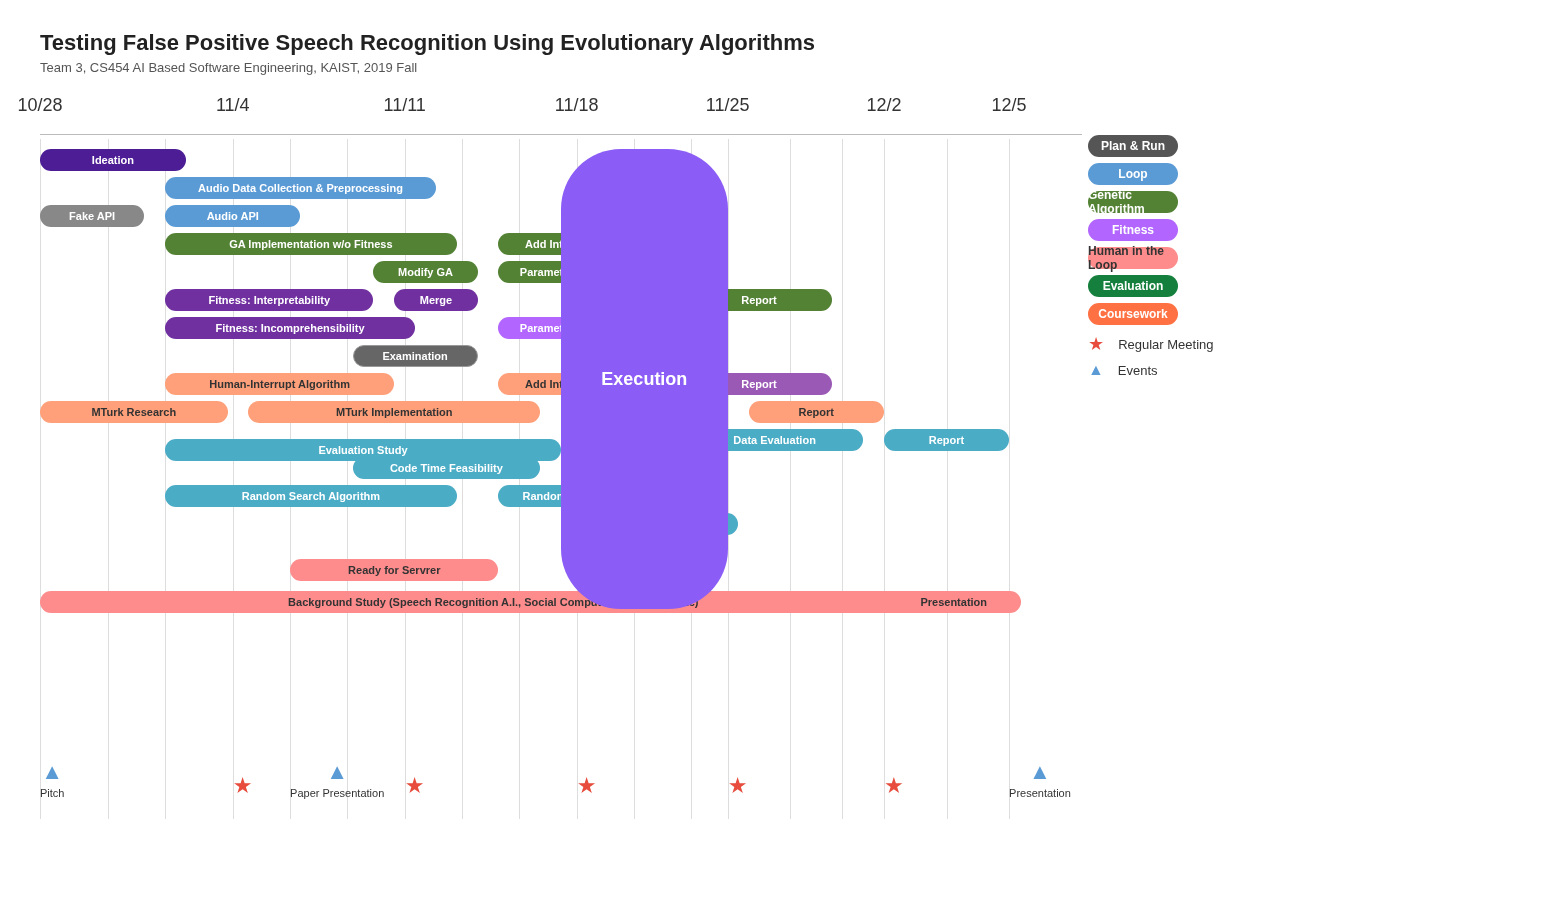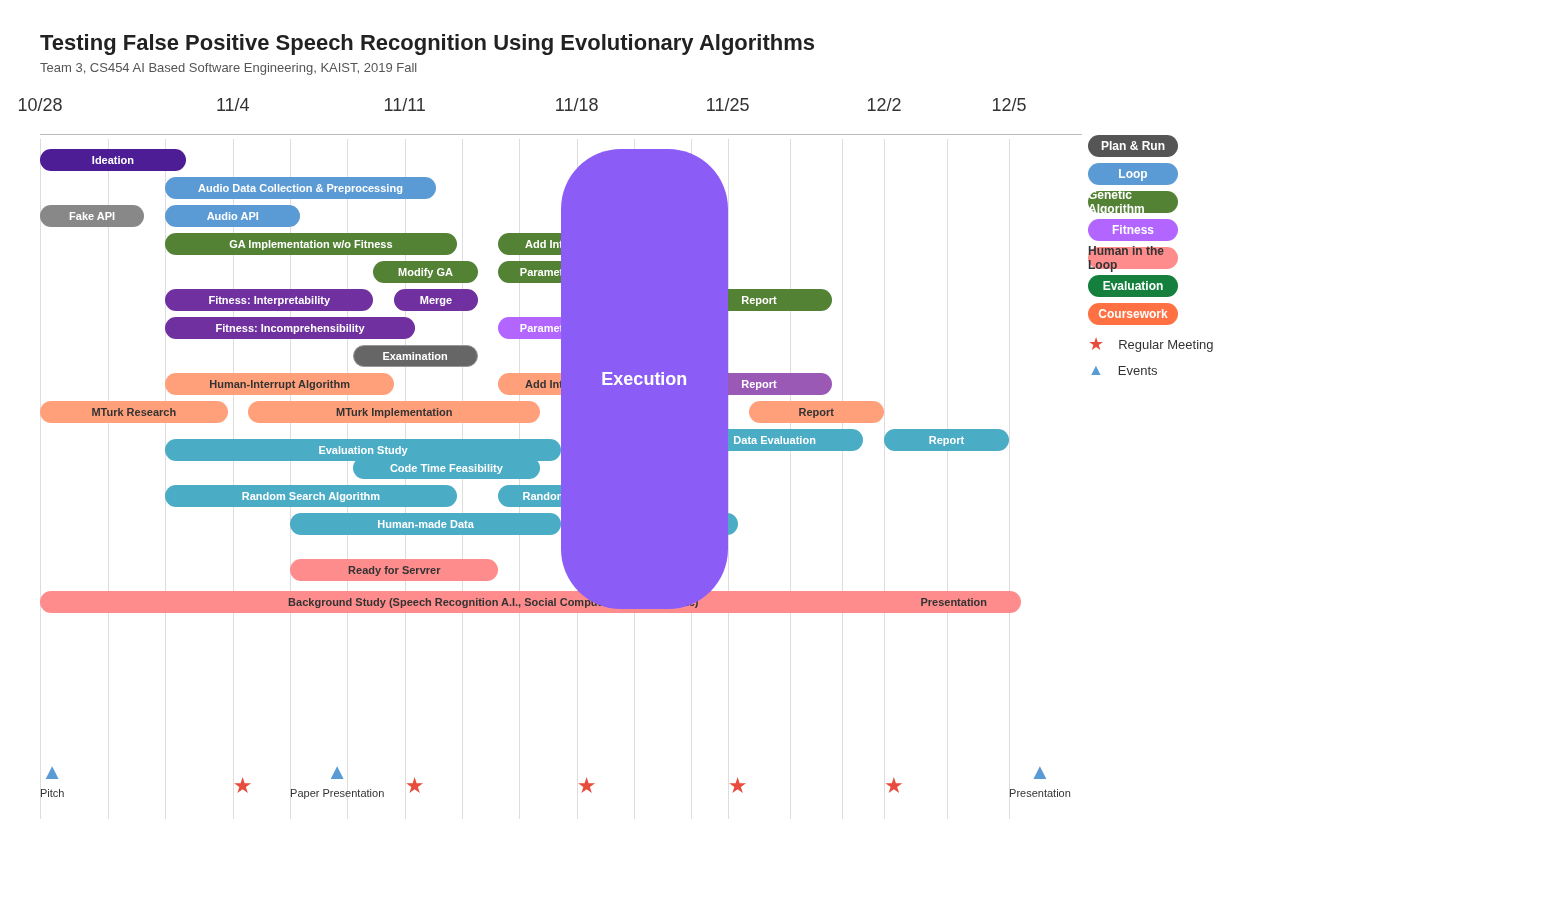--- a/index.html
+++ b/index.html
@@ -112,21 +112,20 @@
 
       <div class="bar bar-teal" style="left:12%;width:38%;top:284px;margin-top:16px;">Evaluation Study</div>
       <div class="bar bar-teal" style="left:62%;width:17%;top:290px;">Data Evaluation</div>
       <div class="bar bar-teal" style="left:81%;width:12%;top:290px;">Report</div>
 
       <div class="bar bar-teal" style="left:30%;width:18%;top:318px;">Code Time Feasibility</div>
 
       <div class="bar bar-teal" style="left:12%;width:28%;top:346px;">Random Search Algorithm</div>
       <div class="bar bar-teal" style="left:44%;width:18%;top:346px;">Random Search Execution</div>
 
-      <div class="bar bar-teal" style="left:24%;width:26%;top:374px;">Human-made Data</div>
       <div class="bar bar-teal" style="left:51%;width:16%;top:374px;">Data Comparison</div>
 
       <div class="bar bar-pink" style="left:24%;width:20%;top:420px;">Ready for Servrer</div>
 
       <div class="bar bar-pink" style="left:0%;width:87%;top:452px;">Background Study (Speech Recognition A.I., Social Computing, Statistics, etc)</div>
       <div class="bar bar-pink" style="left:81%;width:13%;top:452px;margin-left:2px;">Presentation</div>
 
       <div class="exec-blob" style="left:50%;width:16%;top:10px;height:460px;">Execution</div>
 
       <div class="event-marker" style="left:0%;bottom:20px;">

